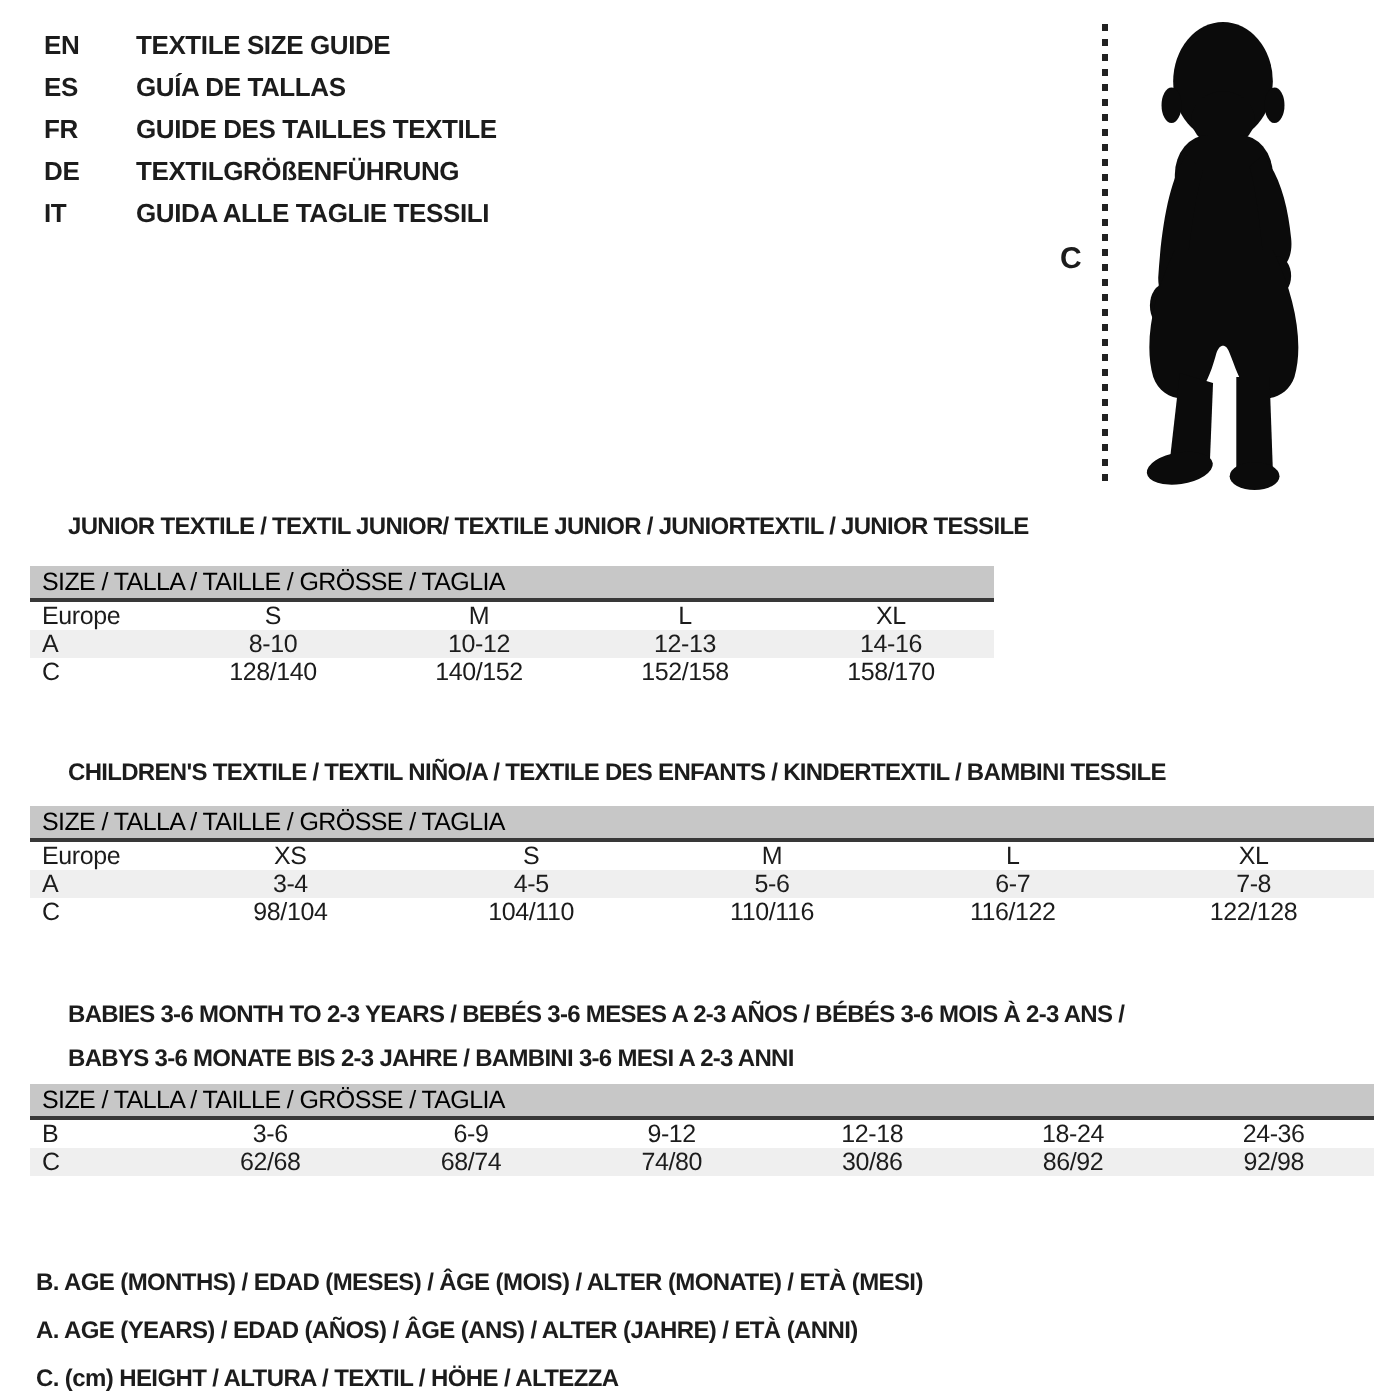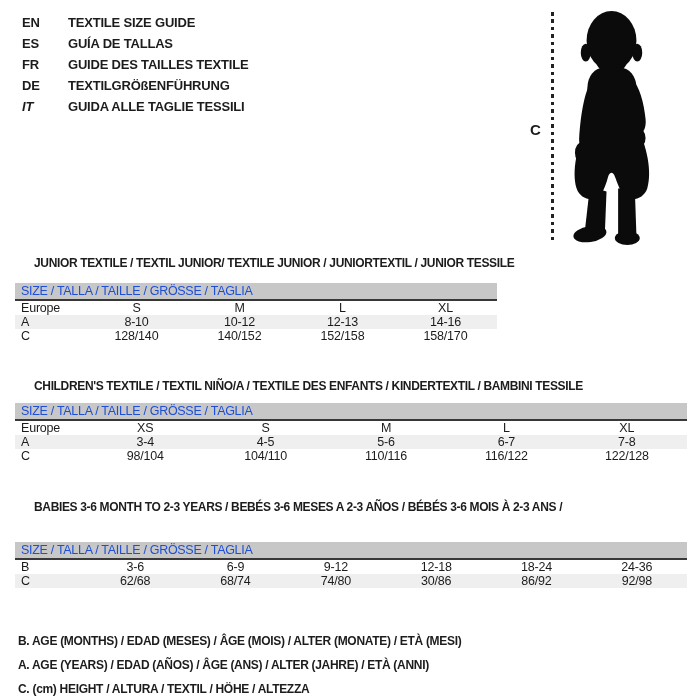--- a/index.html
+++ b/index.html
@@ -23,21 +23,21 @@
   .measure-line{position:absolute;left:551px;top:12px;width:3px;height:230px;
     background:repeating-linear-gradient(to bottom,#222 0 3.5px,transparent 3.5px 7.5px);}
   .measure-label{position:absolute;left:530px;top:121px;font-size:15px;font-weight:bold;}
   .figure-svg{position:absolute;left:560px;top:8px;width:108px;height:238px;}
 
   
   .section-title{position:absolute;left:34px;font-size:12px;font-weight:bold;
     letter-spacing:-0.35px;line-height:22px;white-space:nowrap;}
   .size-table{position:absolute;left:15px;}
   .size-bar{height:18px;background:var(--size-bar-bg);border-bottom:2px solid var(--size-bar-border);
-    display:flex;align-items:center;padding-left:6px;font-size:12.5px;letter-spacing:-0.3px;color:#1d4ed8;}
+    display:flex;align-items:center;padding-left:6px;font-size:12.5px;letter-spacing:-0.3px;color:#000000;}
   .trow{display:grid;height:14px;align-items:center;font-size:12.5px;letter-spacing:-0.2px;}
   .trow.shaded{background:var(--row-shaded-bg);}
   .tlabel{padding-left:6px;text-align:left;}
   .tcell{text-align:center;}
 
   
   .footnotes{position:absolute;left:18px;top:629px;}
   .footnote{line-height:24px;font-size:12px;font-weight:bold;letter-spacing:-0.3px;white-space:nowrap;}
 </style>
 </head>
@@ -56,21 +56,21 @@
       </div>
       <div class="lang-row" style="display: flex;">
         <div class="lang-code" style="display: inline-block;">FR</div>
         <div class="lang-label">GUIDE DES TAILLES TEXTILE</div>
       </div>
       <div class="lang-row" style="display: flex;">
         <div class="lang-code" style="display: inline-block;">DE</div>
         <div class="lang-label">TEXTILGRÖßENFÜHRUNG</div>
       </div>
       <div class="lang-row" style="display: flex;">
-        <div class="lang-code" style="display: inline-block; font-style: italic;">IT</div>
+        <div class="lang-code" style="display: inline-block;">IT</div>
         <div class="lang-label">GUIDA ALLE TAGLIE TESSILI</div>
       </div>
     </div>
 
   <div class="measure-line"></div>
   <div class="measure-label">C</div>
   <svg class="figure-svg" viewBox="0 0 130 240" preserveAspectRatio="none" aria-hidden="true">
     <g fill="var(--silhouette)">
       <ellipse cx="62" cy="33" rx="30" ry="30"></ellipse>
       <ellipse cx="31" cy="45" rx="6" ry="9"></ellipse>
@@ -142,20 +142,21 @@
           <div class="tlabel">C</div>
           <div class="tcell">98/104</div>
           <div class="tcell">104/110</div>
           <div class="tcell">110/116</div>
           <div class="tcell">116/122</div>
           <div class="tcell">122/128</div>
         </div>
       </div>
       <div class="section-title" style="top: 496px;">
         <div>BABIES 3-6 MONTH TO 2-3 YEARS / BEBÉS 3-6 MESES A 2-3 AÑOS / BÉBÉS 3-6 MOIS À 2-3 ANS /</div>
+        <div>BABYS 3-6 MONATE BIS 2-3 JAHRE / BAMBINI 3-6 MESI A 2-3 ANNI</div>
       </div>
       <div class="size-table" style="top: 542px; width: 672px;">
         <div class="size-bar">SIZE / TALLA / TAILLE / GRÖSSE / TAGLIA</div>
         <div class="trow" style="grid-template-columns: 70px repeat(6, 1fr);">
           <div class="tlabel">B</div>
           <div class="tcell">3-6</div>
           <div class="tcell">6-9</div>
           <div class="tcell">9-12</div>
           <div class="tcell">12-18</div>
           <div class="tcell">18-24</div>

